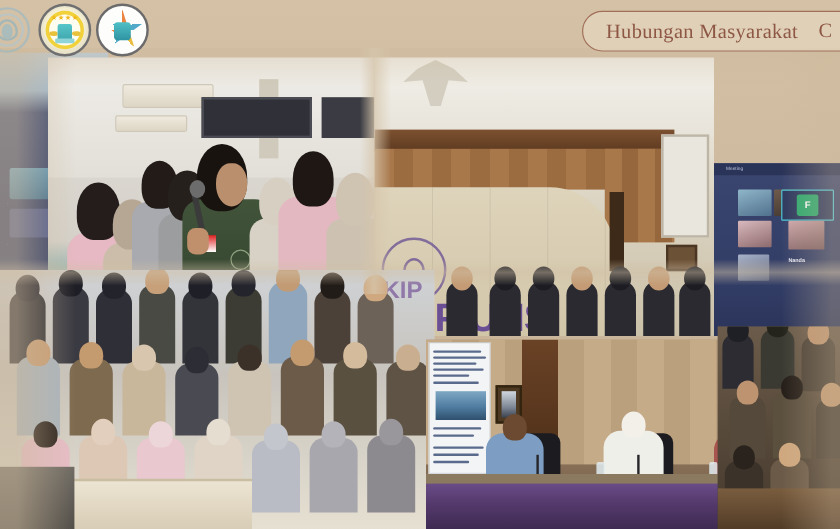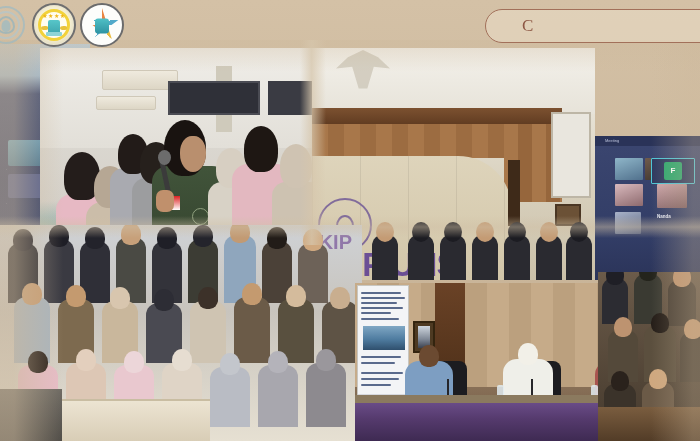--- a/index.html
+++ b/index.html
@@ -526,20 +526,21 @@
       </div>
 
       <div class="logo logo-white">
         <span class="star"></span>
         <span class="inner"></span>
       </div>
 
     </div>
 
     <div class="badge">
+      <span class="badge-text">Hubungan Masyarakat</span>
       <span class="badge-extra">C</span>
     </div>
 
   </div>
 
   <div class="collage">
 
     <div class="panel p-zoomleft">
       <span class="tile tl1"></span>
       <span class="tile tl2"></span>

